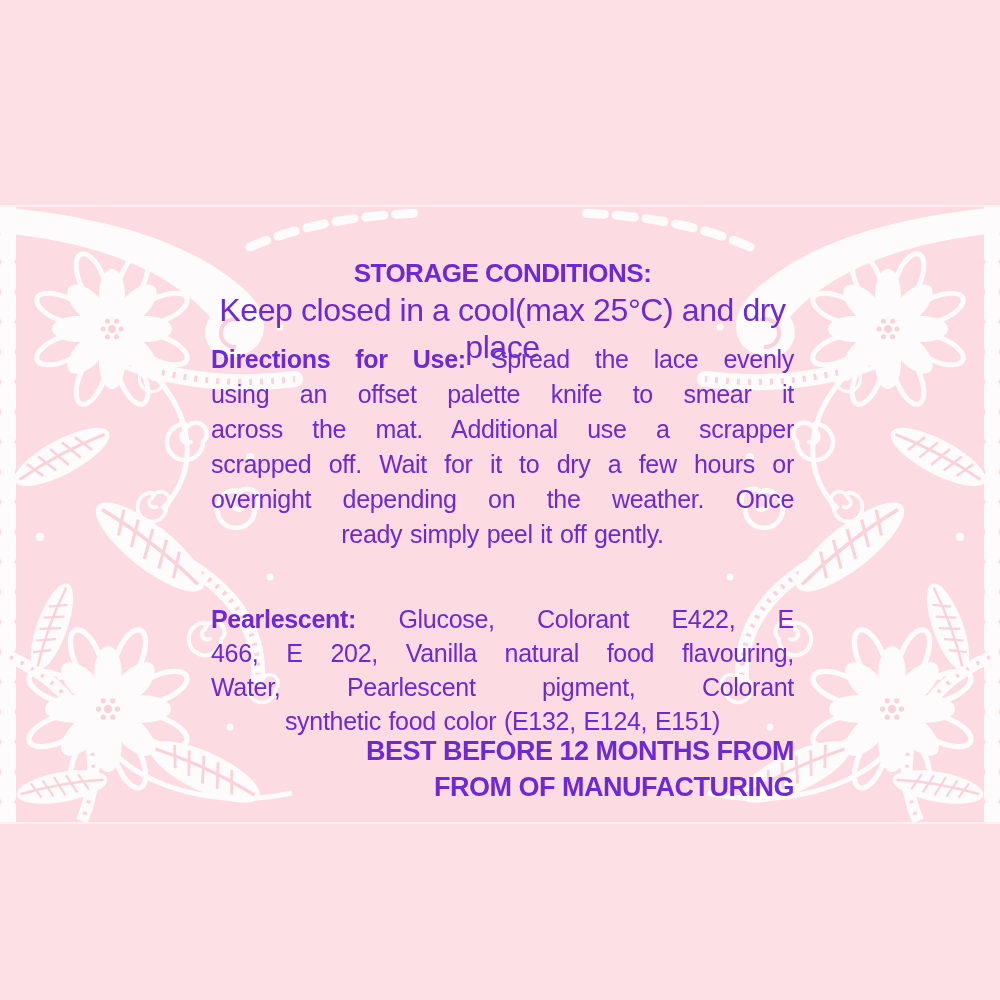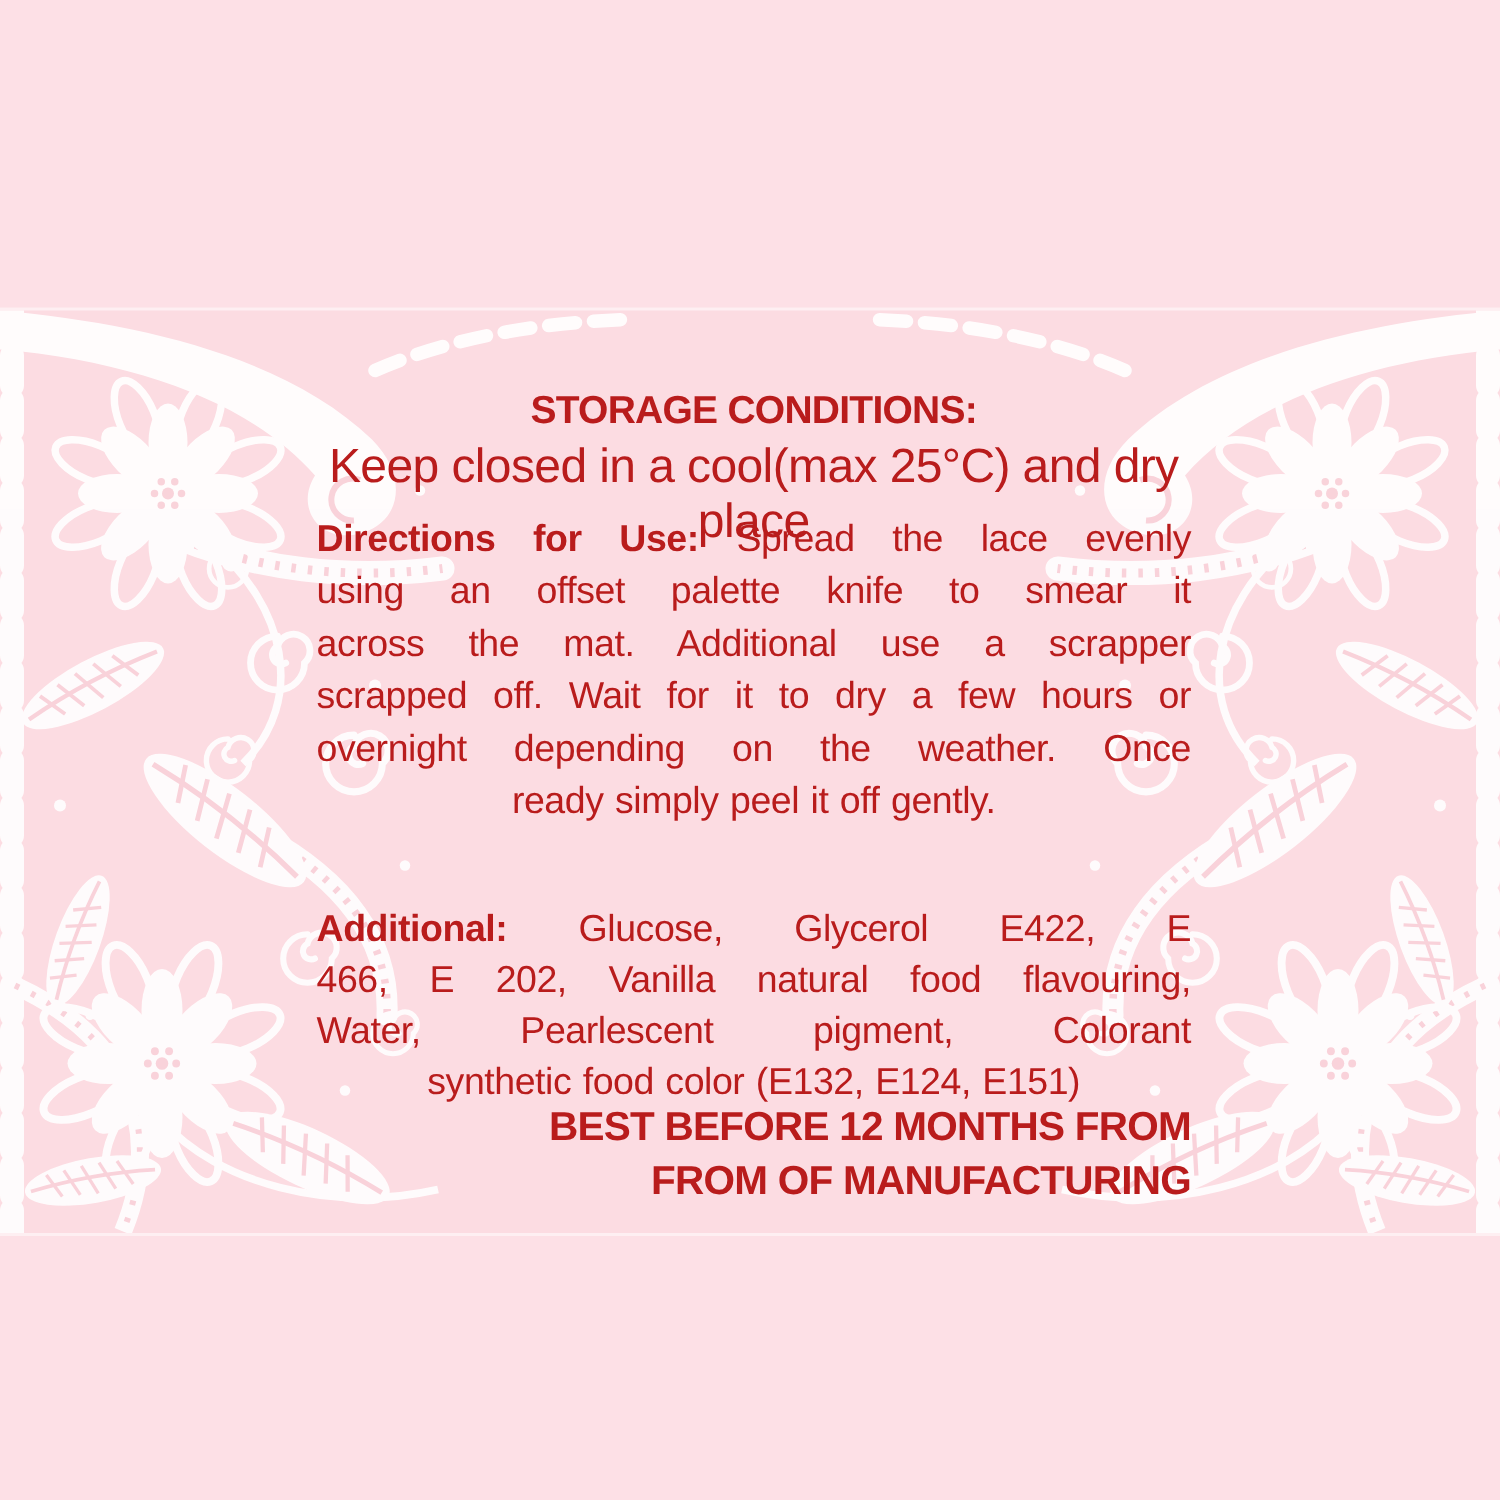--- a/index.html
+++ b/index.html
@@ -2,21 +2,21 @@
 <html><head>
 <meta charset="utf-8">
 <style>
   html,body{margin:0;padding:0;}
   .canvas{
     position:relative;
     width:1000px;height:1000px;
     background:#fde0e6;
     overflow:hidden;
     font-family:"Liberation Sans", sans-serif;
-    color:#b91c1c;
+    color:#6d28d9;
   }
   .band{
     position:absolute;left:0;top:205px;width:1000px;height:619px;
     background:#fcdce2;
     border-top:2px solid rgba(255,255,255,.55);
     border-bottom:2px solid rgba(255,255,255,.55);
     box-sizing:border-box;
   }
   .lace-svg{position:absolute;left:0;top:0;width:1000px;height:615px;display:block;}
   .txt{position:absolute;left:211px;width:583px;}
@@ -128,21 +128,21 @@
   <div class="txt para directions">
     <div class="jline"><span class="lead">Directions for Use:</span><span> Spread the lace evenly</span></div>
     <div class="jline">using an offset palette knife to smear it</div>
     <div class="jline">across the mat. Additional use a scrapper</div>
     <div class="jline">scrapped off. Wait for it to dry a few hours or</div>
     <div class="jline">overnight depending on the weather. Once</div>
     <div class="jlast">ready simply peel it off gently.</div>
   </div>
 
   <div class="txt para ingredients">
-    <div class="jline"><span class="lead">Additional:</span><span> Glucose, Glycerol E422, E</span></div>
+    <div class="jline"><span class="lead">Pearlescent:</span><span> Glucose, Colorant E422, E</span></div>
     <div class="jline">466, E 202, Vanilla natural food flavouring,</div>
     <div class="jline">Water, Pearlescent pigment, Colorant</div>
     <div class="jlast">synthetic food color (E132, E124, E151)</div>
   </div>
 
   <div class="txt best">
     <div>BEST BEFORE 12 MONTHS FROM</div>
     <div>FROM OF MANUFACTURING</div>
   </div>
 

